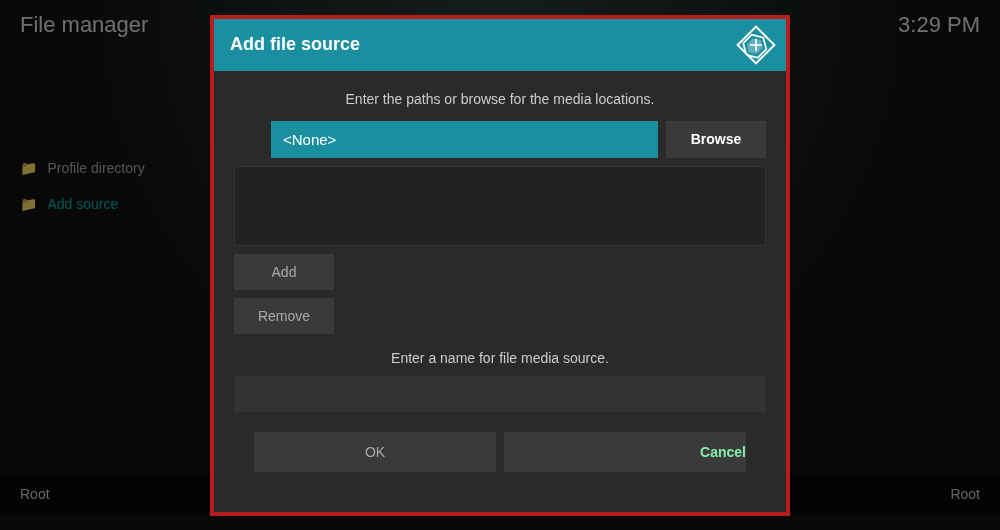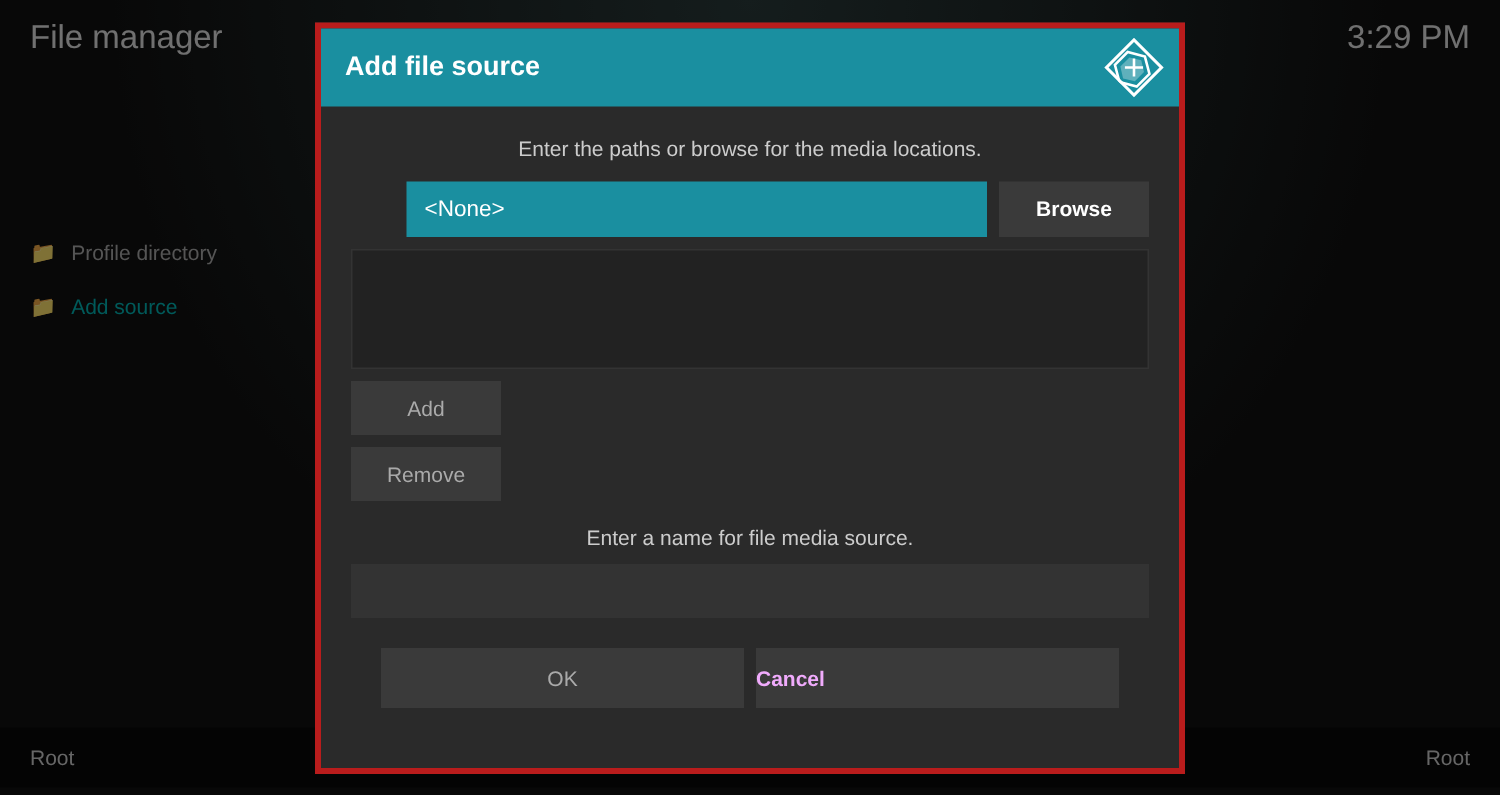--- a/index.html
+++ b/index.html
@@ -71,21 +71,21 @@
     }
 
     .sidebar-item .folder-icon {
       margin-right: 10px;
       font-size: 14px;
     }
 
     
     .footer {
       position: absolute;
-      bottom: 5px; left: 0; right: 0;
+      bottom: 16px; left: 0; right: 0;
       height: 40px;
       display: flex;
       align-items: center;
       justify-content: space-between;
       padding: 0 20px;
       background-color: rgba(0,0,0,0.5);
       z-index: 10;
     }
 
     .footer-text {
@@ -254,27 +254,27 @@
       border: none;
       padding: 12px 0;
       font-size: 14px;
       cursor: pointer;
       text-align: center;
     }
 
     .btn-cancel {
       flex: 1;
       background-color: #3a3a3a;
-      color: #f0abfc;
+      color: #86efac;
       border: none;
       padding: 12px 0;
       font-size: 14px;
       font-weight: bold;
       cursor: pointer;
-      text-align: left;
+      text-align: right;
     }
 
     
     .kodi-logo {
       width: 28px;
       height: 28px;
     }
   </style>
 </head>
 <body>

